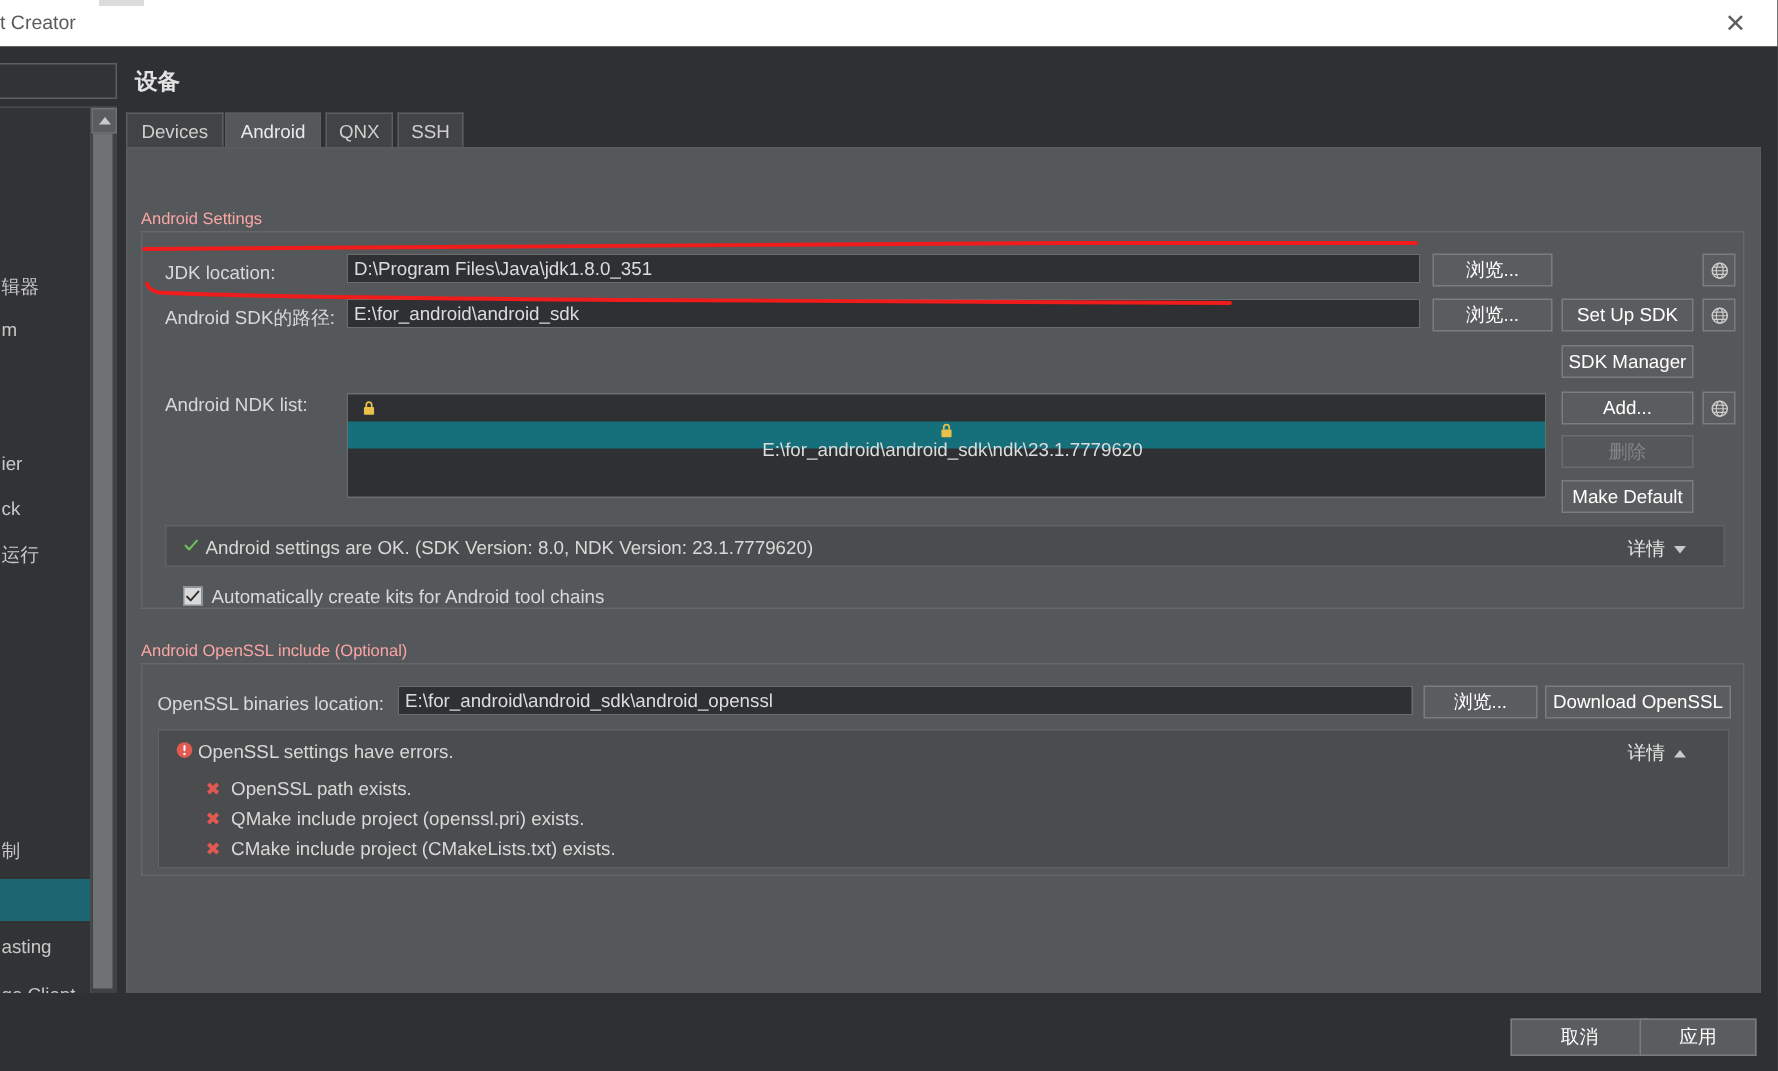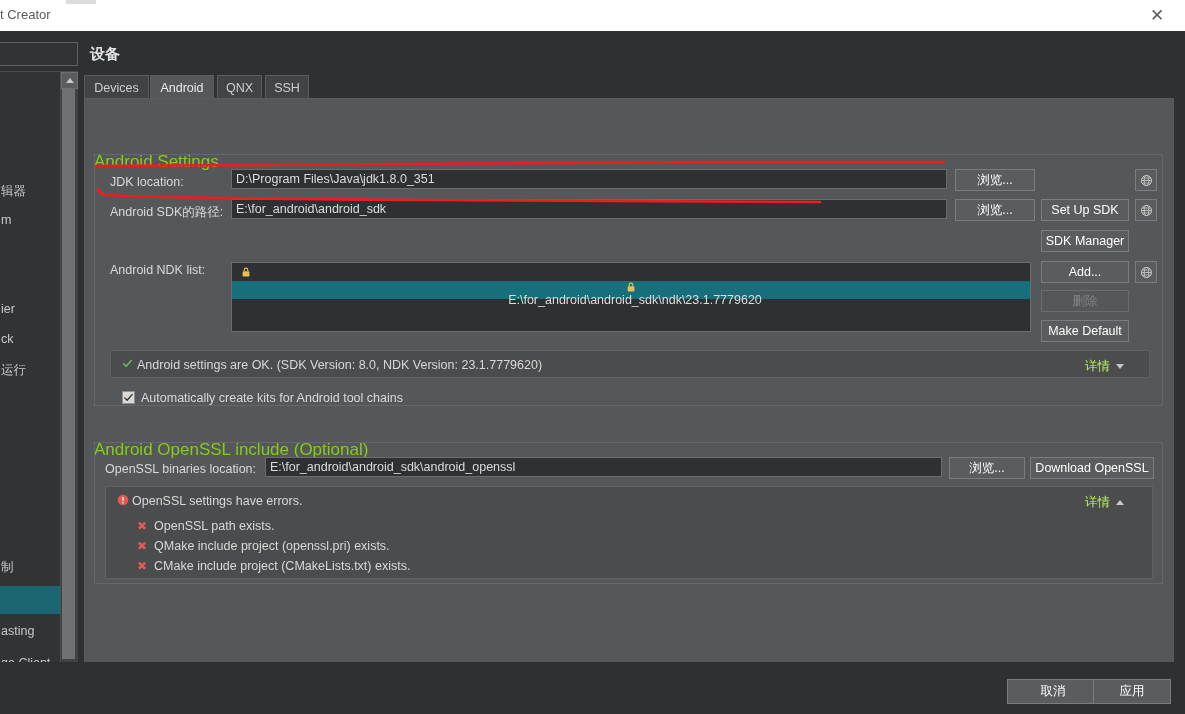--- a/index.html
+++ b/index.html
@@ -102,21 +102,21 @@
 
   .tabpane{
     position:absolute;left:6px;top:67px;width:1090px;height:566px;
     background:#55585a;
     border:1px solid #5a5c5e;
     box-sizing:border-box;
   }
 
   
   .group-title{
-    position:absolute;font-size:17px;color:#84cc16;margin-top:12px;
+    position:absolute;font-size:11px;color:#fca5a5;
   }
   .group-frame{
     position:absolute;border:1px solid #656769;box-sizing:border-box;
   }
 
   .lbl{
     position:absolute;font-size:12.5px;color:#d8d8d8;white-space:nowrap;
   }
 
   
@@ -165,21 +165,21 @@
 
   
   .statusbar{
     position:absolute;background:#4a4c4e;border:1px solid #5f6163;
     box-sizing:border-box;
   }
   .status-text{
     position:absolute;font-size:12.5px;color:#d8d8d8;white-space:nowrap;
   }
   .detail-link{
-    position:absolute;font-size:12.5px;color:#bef264;cursor:pointer;
+    position:absolute;font-size:12.5px;color:#e5e5e5;cursor:pointer;
     display:flex;align-items:center;gap:6px;
   }
   .tri-down{width:0;height:0;border-left:4px solid transparent;border-right:4px solid transparent;border-top:5px solid #c9c9c9;}
   .tri-up{width:0;height:0;border-left:4px solid transparent;border-right:4px solid transparent;border-bottom:5px solid #c9c9c9;}
 
   .chk{
     position:absolute;width:13px;height:13px;
     background:#d9d9d9;border:1px solid #8e9092;box-sizing:border-box;
     display:flex;align-items:center;justify-content:center;cursor:pointer;
   }

